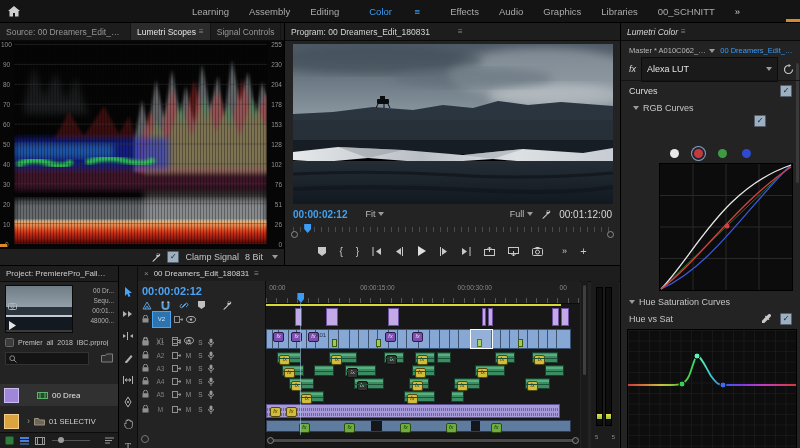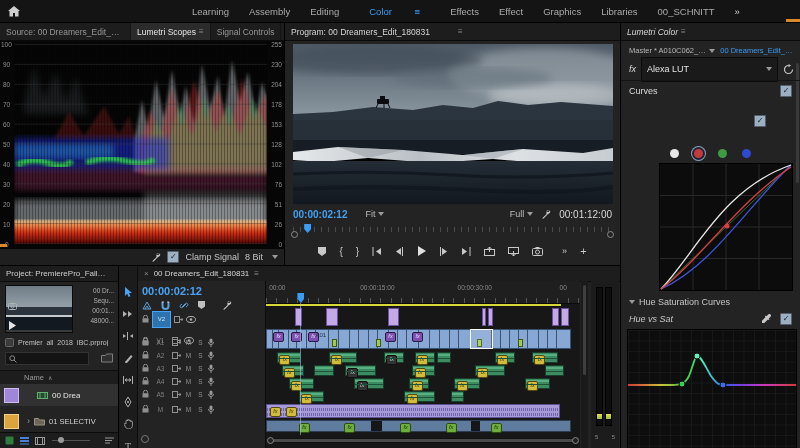--- a/index.html
+++ b/index.html
@@ -57,21 +57,21 @@
       <svg width="12" height="11" viewBox="0 0 12 11">
           <path d="M6 0L0 5h1.5v5.5h3.5V7h2v3.5h3.5V5H12z" fill="#cfcfcf"></path>
         </svg>
     </span>
     <div class="ws">
       <span>Learning</span>
       <span>Assembly</span>
       <span>Editing</span>
       <span class="on"><span>Color</span> <span style="color:#3a9cf7;">≡</span></span>
       <span>Effects</span>
-      <span>Effect</span>
+      <span>Audio</span>
       <span>Graphics</span>
       <span>Libraries</span>
       <span>00_SCHNITT</span>
       <span style="color:#cfcfcf;">»</span>
     </div>
     <div class="abs" style="right:0;top:19px;width:14px;height:3px;background:#d98a2b;"></div>
   </div>
 
   <div class="panel" style="left:0;top:22px;width:284px;height:243px;border-left:none;">
     <div class="tabbar">
@@ -346,20 +346,24 @@
       </span>
     </div>
     <div class="abs" style="left:0;right:0;top:57px;height:1px;background:#141414;"></div>
 
     <div class="abs" style="left:8px;right:8px;top:61px;height:14px;display:flex;align-items:center;">
       <span style="color:#dcdcdc;font-size:9px;">Curves</span>
       <span class="cb" style="margin-left:auto;">
           <span>✓</span>
         </span>
     </div>
+    <div class="abs" style="left:12px;right:8px;top:79px;height:12px;display:flex;align-items:center;gap:4px;">
+      <span class="chev" style="margin-left:0;"></span>
+        <span style="color:#c6c6c6;">RGB Curves</span>
+    </div>
     <div class="abs" style="right:34px;top:92px;">
       <span class="cb">
           <span>✓</span>
         </span>
     </div>
 
 
     <div class="abs" style="left:0;right:0;top:122px;height:16px;display:flex;align-items:center;justify-content:center;gap:15px;">
       <span class="dot" style="background:#e8e8e8;"></span>
       <span class="dot" style="background:#c23b3b;box-shadow:0 0 0 2px #223,0 0 0 3px #8aa0bc;"></span>
@@ -383,21 +387,21 @@
         <path d="M1,125 C40,96 78,38 131,3" stroke="#d84040" stroke-width="1.3" fill="none"></path>
         <circle cx="67" cy="62" r="2.5" fill="#d84040"></circle>
       </svg>
     </div>
 
     <div class="abs" style="left:8px;right:8px;top:272px;height:13px;display:flex;align-items:center;gap:4px;">
       <span class="chev" style="margin-left:0;"></span>
         <span style="color:#c6c6c6;">Hue Saturation Curves</span>
     </div>
     <div class="abs" style="left:8px;right:8px;top:289px;height:14px;display:flex;align-items:center;">
-      <span style="color:#c6c6c6;font-style:italic;">Hue vs Sat</span>
+      <span style="color:#c6c6c6;">Hue vs Sat</span>
       <span class="ic" style="margin-left:auto;margin-right:9px;">
         <svg width="10" height="10" viewBox="0 0 10 10">
             <path d="M9.5 0.5a1.6 1.6 0 00-2.3 0L5.5 2.2 4.8 1.5 3.9 2.4l.7.7L1 6.7V9h2.3l3.6-3.6.7.7.9-.9-.7-.7 1.7-1.7a1.6 1.6 0 000-2.3z" fill="#c8c8c8"></path>
           </svg>
       </span>
       <span class="cb">
           <span>✓</span>
         </span>
     </div>
 
@@ -480,24 +484,20 @@
             <path d="M5 5l2.5 2.5" stroke="#8a8a8a"></path>
           </svg>
       </span>
     </div>
     <span class="ic abs" style="right:5px;top:87px;">
       <svg width="12" height="10" viewBox="0 0 12 10">
           <path d="M0.5 2.5h4l1-1.5h6v8h-11z" fill="#2e2e2e" stroke="#7e7e7e"></path>
         </svg>
     </span>
 
-    <div class="abs" style="left:0;right:0;top:104px;height:13px;background:#1d1d1d;border-top:1px solid #0c0c0c;border-bottom:1px solid #0c0c0c;display:flex;align-items:center;padding-left:24px;gap:4px;color:#9a9a9a;font-size:7.5px;">
-      <span>Name</span>
-      <span style="font-size:6px;">∧</span>
-    </div>
     <div class="abs" style="left:0;right:0;top:118px;height:22px;background:#313131;display:flex;align-items:center;gap:4px;padding-left:4px;">
       <span style="width:13px;height:13px;background:#9f86d8;border:1px solid #cbbcf0;display:inline-block;"></span>
       <span class="ic" style="margin-left:14px;">
         <svg width="11" height="9" viewBox="0 0 11 9">
             <rect x="0.5" y="1.5" width="10" height="6" fill="#244a2c" stroke="#62b06e"></rect>
             <path d="M3 1.5v6M8 1.5v6" stroke="#62b06e"></path>
           </svg>
       </span>
       <span class="ell" style="color:#e4e4e4;font-size:8px;">00 Drea</span>
     </div>

